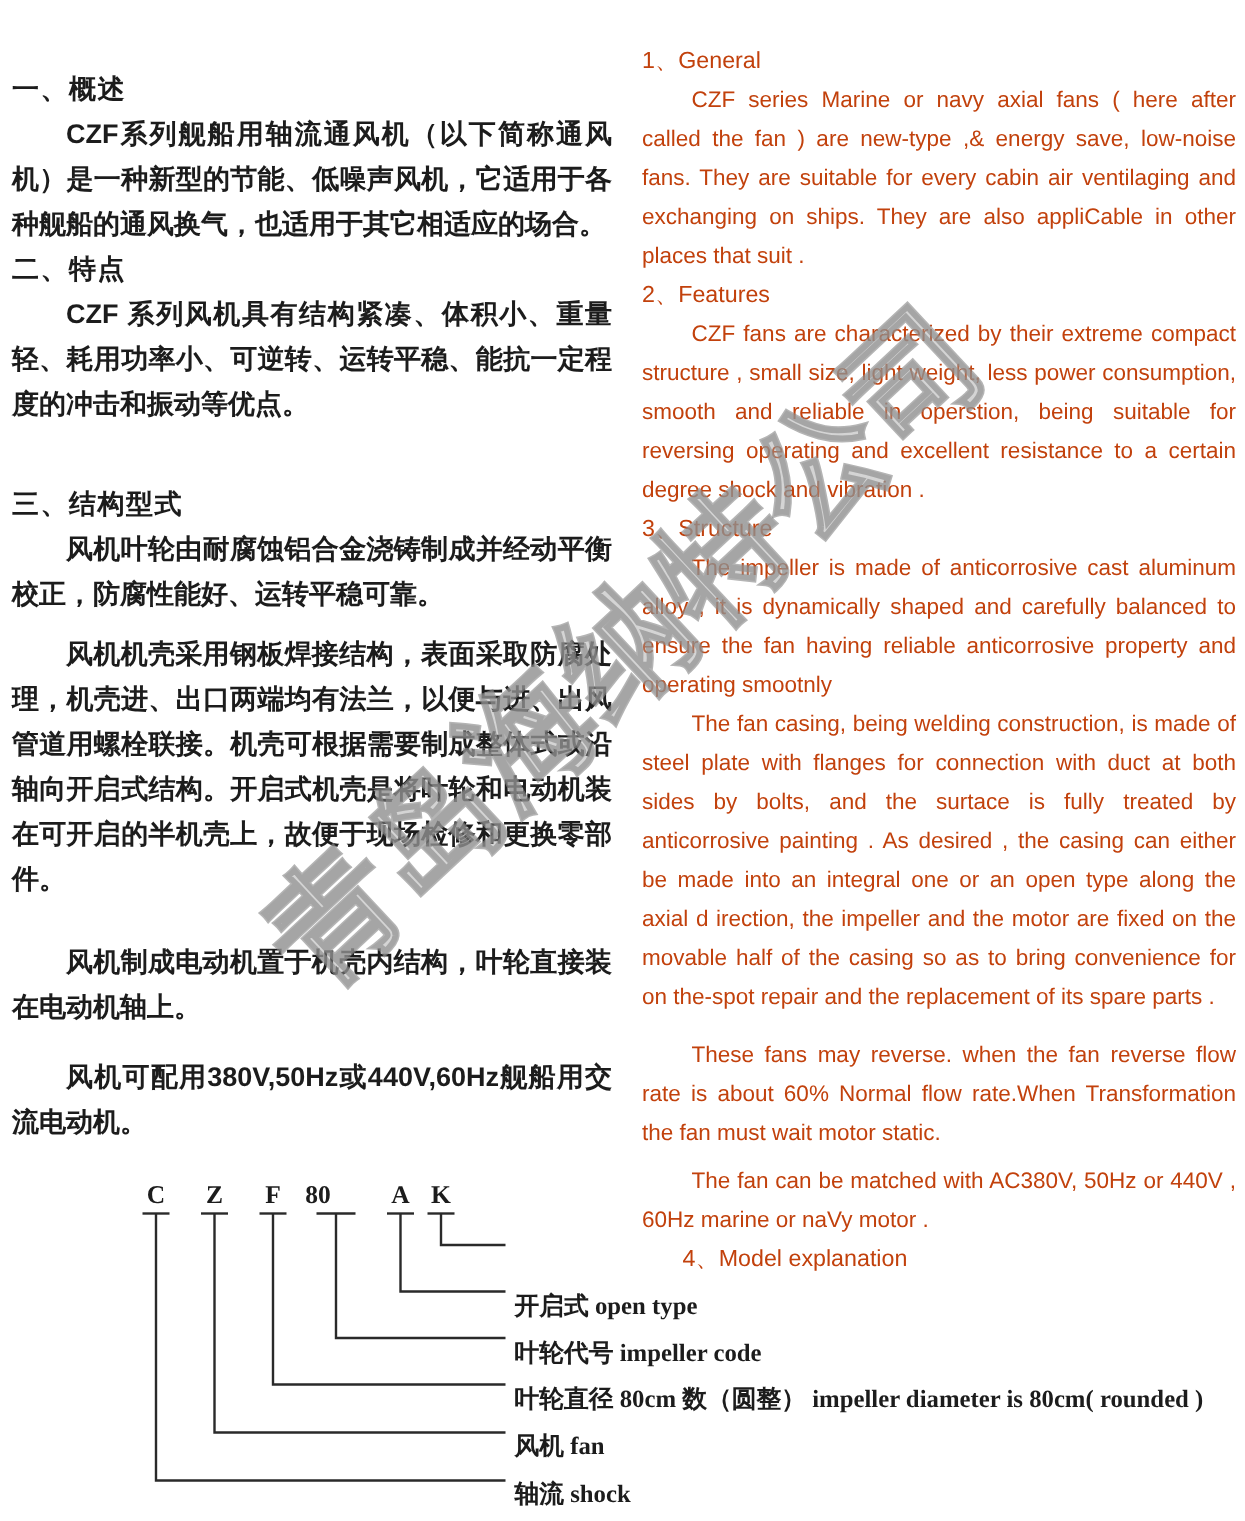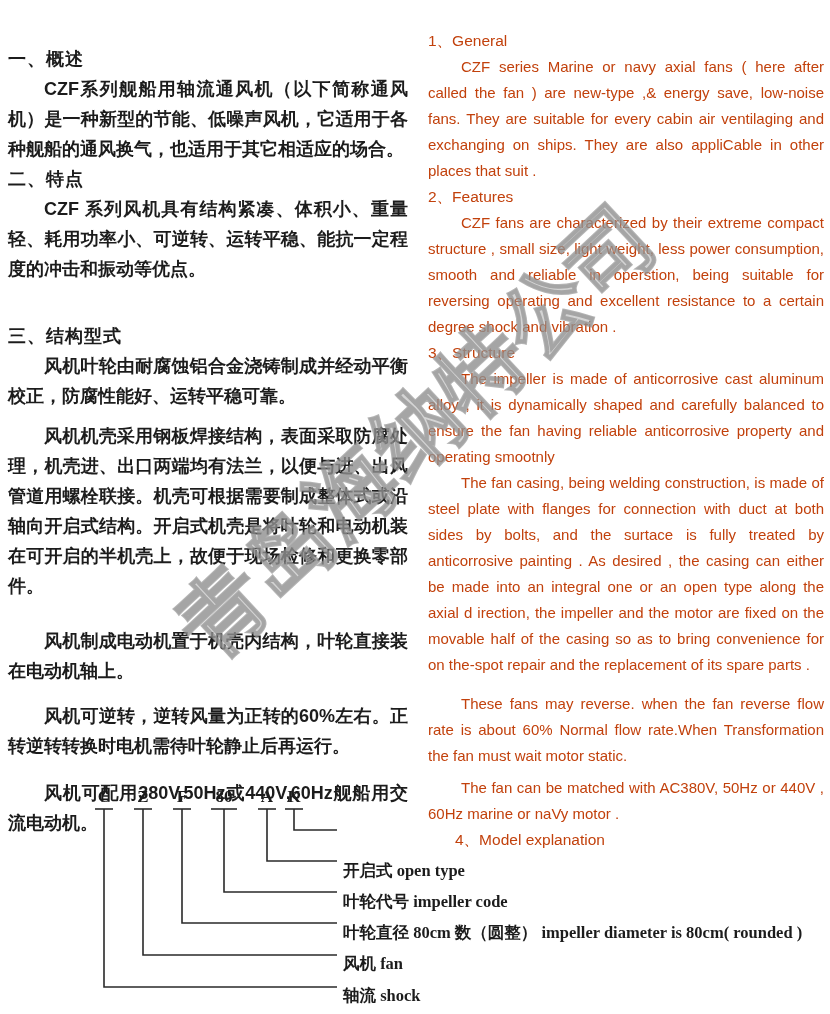--- a/index.html
+++ b/index.html
@@ -98,21 +98,20 @@
 
 <div class="left-col">
   <div class="heading">一、概述</div>
   <p>CZF系列舰船用轴流通风机（以下简称通风机）是一种新型的节能、低噪声风机，它适用于各种舰船的通风换气，也适用于其它相适应的场合。</p>
   <div class="heading">二、特点</div>
   <p>CZF 系列风机具有结构紧凑、体积小、重量轻、耗用功率小、可逆转、运转平稳、能抗一定程度的冲击和振动等优点。</p>
   <div class="heading mt37">三、结构型式</div>
   <p>风机叶轮由耐腐蚀铝合金浇铸制成并经动平衡校正，防腐性能好、运转平稳可靠。</p>
   <p class="mt10">风机机壳采用钢板焊接结构，表面采取防腐处理，机壳进、出口两端均有法兰，以便与进、出风管道用螺栓联接。机壳可根据需要制成整体式或沿轴向开启式结构。开启式机壳是将叶轮和电动机装在可开启的半机壳上，故便于现场检修和更换零部件。</p>
   <p class="mt25">风机制成电动机置于机壳内结构，叶轮直接装在电动机轴上。</p>
-  <p class="mt15">风机可逆转，逆转风量为正转的60%左右。正转逆转转换时电机需待叶轮静止后再运行。</p>
   <p class="mt17">风机可配用380V,50Hz或440V,60Hz舰船用交流电动机。</p>
 </div>
 
 <div class="right-col">
   <div class="heading">1、General</div>
   <p>CZF series Marine or navy axial fans ( here after called the fan ) are new-type ,&amp; energy save, low-noise fans. They are suitable for every cabin air ventilaging and exchanging on ships. They are also appliCable in other places that suit .</p>
   <div class="heading">2、Features</div>
   <p>CZF fans are characterized by their extreme compact structure , small  size, light weight, less power consumption, smooth and reliable in operstion, being suitable for reversing operating and excellent resistance to a certain degree shock and vibration .</p>
   <div class="heading">3、Structure</div>
   <p>The impeller is made of anticorrosive cast aluminum alloy , it is dynamically shaped and carefully balanced to ensure the fan having reliable anticorrosive property and operating smootnly</p>
@@ -137,21 +136,21 @@
       <path d="M267 29 V81 H337"></path>
       <path d="M224 29 V112 H337"></path>
       <path d="M182 29 V143 H337"></path>
       <path d="M143 29 V175 H337"></path>
       <path d="M104 29 V207 H337"></path>
     </g>
   </svg>
   <span class="code-letter" style="left:104px">C</span>
   <span class="code-letter" style="left:143px">Z</span>
   <span class="code-letter" style="left:182px">F</span>
-  <span class="code-letter" style="left:224px">80</span>
+  <span class="code-letter" style="left:212px">80</span>
   <span class="code-letter" style="left:267px">A</span>
   <span class="code-letter" style="left:294px">K</span>
 
   <div class="diagram-label" style="top:40px">开启式 open type</div>
   <div class="diagram-label" style="top:71px">叶轮代号 impeller code</div>
   <div class="diagram-label" style="top:102px">叶轮直径 80cm 数（圆整）  impeller diameter is 80cm( rounded )</div>
   <div class="diagram-label" style="top:133px">风机 fan</div>
   <div class="diagram-label" style="top:165px">轴流 shock</div>
 </div>
 

